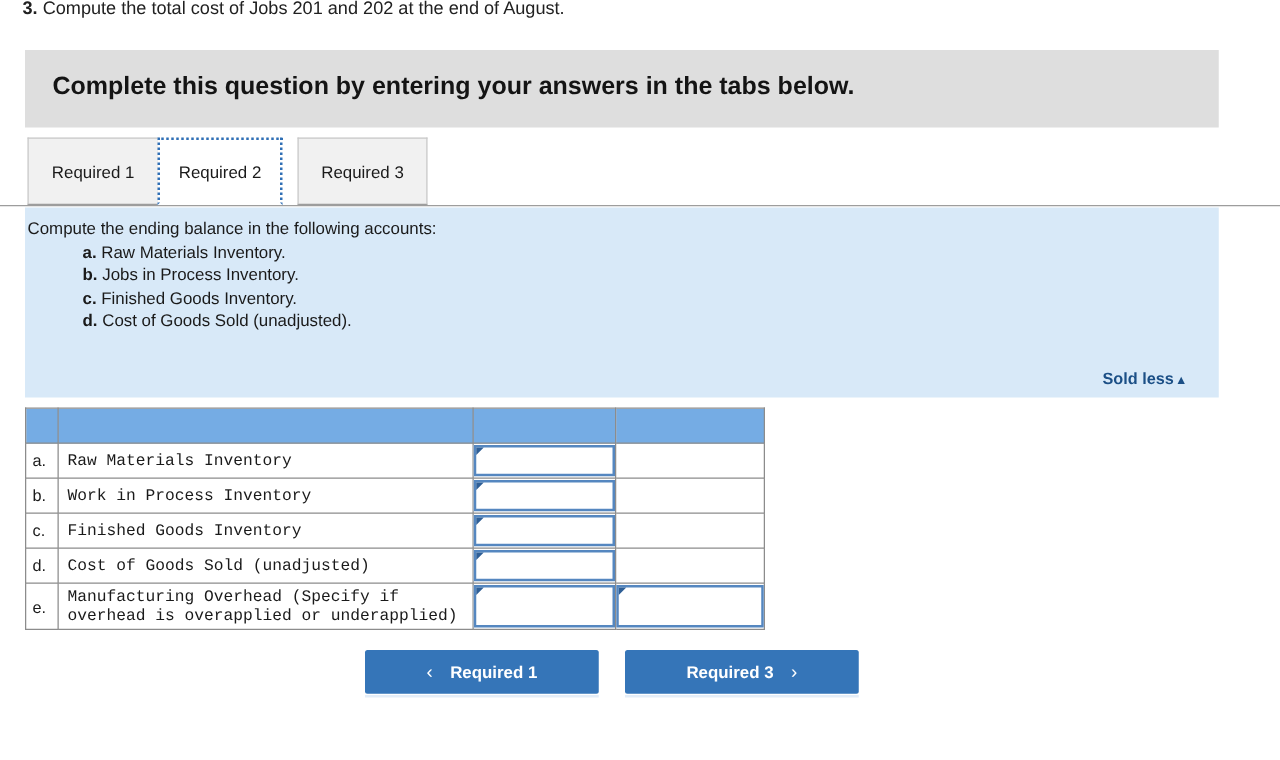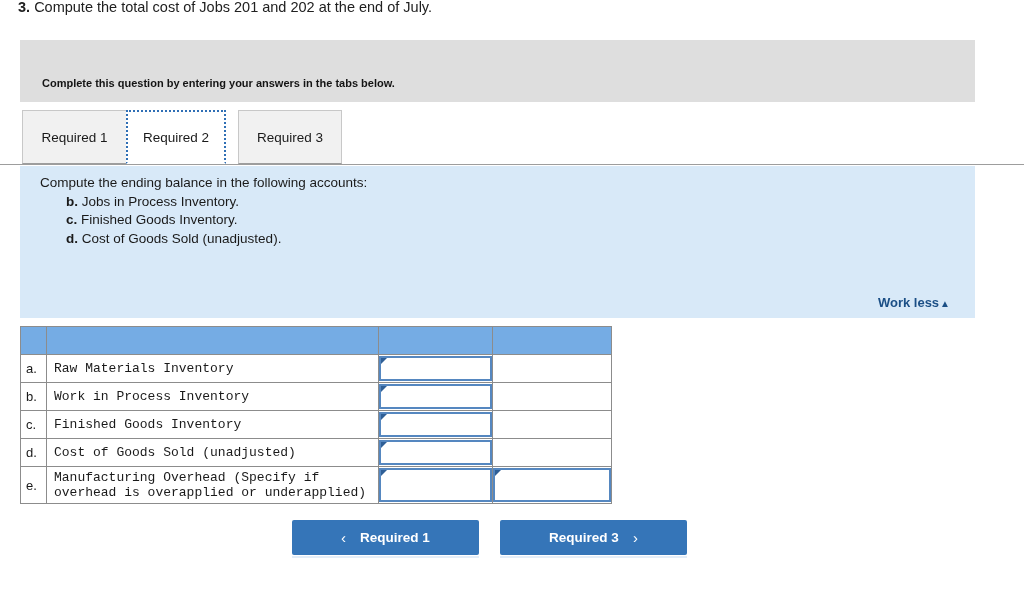--- a/index.html
+++ b/index.html
@@ -38,25 +38,24 @@
     top: 40px;
     width: 955px;
     height: 62px;
     background: #dedede;
     box-sizing: border-box;
   }
   .gray-banner-text {
     position: absolute;
     left: 22px;
     top: 18px;
-    font-size: 11px;
+    font-size: 20px;
     font-weight: bold;
     color: #141414;
     white-space: nowrap;
-    margin-top: 19px;
   }
 
   
   .tabstrip {
     position: absolute;
     left: 0;
     top: 110px;
     width: 1024px;
     height: 55px;
   }
@@ -101,21 +100,21 @@
     position: absolute;
     left: 20px;
     top: 166px;
     width: 955px;
     height: 152px;
     background: #d8e9f8;
     box-sizing: border-box;
   }
   .blue-panel .intro {
     position: absolute;
-    left: 20px;
+    left: 2px;
     top: 9px;
     font-size: 13.5px;
     color: #1a1a1a;
     white-space: nowrap;
   }
   .req-list {
     position: absolute;
     left: 46px;
     top: 27px;
     margin: 0;
@@ -257,21 +256,21 @@
     background: #e3edf8;
   }
   .bottom-hairline.left  { left: 292px; width: 187px; }
   .bottom-hairline.right { left: 500px; width: 187px; }
 </style>
 </head>
 <body>
 
 <div class="question-line">
   <span class="qnum">3.</span>
-  <span>Compute the total cost of Jobs 201 and 202 at the end of July.</span>
+  <span>Compute the total cost of Jobs 201 and 202 at the end of August.</span>
 </div>
 
 <div class="gray-banner">
   <div class="gray-banner-text">Complete this question by entering your answers in the tabs below.</div>
 </div>
 
 <div class="tabstrip">
   <div class="tab tab-1">
     <span>Required 1</span>
   </div>
@@ -280,35 +279,39 @@
   </div>
   <div class="tab tab-3">
     <span>Required 3</span>
   </div>
   <div class="rule"></div>
 </div>
 
 <div class="blue-panel">
   <div class="intro">Compute the ending balance in the following accounts:</div>
   <ul class="req-list">
+    <li>
+      <span class="letter">a.</span>
+      <span>Raw Materials Inventory.</span>
+    </li>
     <li>
       <span class="letter">b.</span>
       <span>Jobs in Process Inventory.</span>
     </li>
     <li>
       <span class="letter">c.</span>
       <span>Finished Goods Inventory.</span>
     </li>
     <li>
       <span class="letter">d.</span>
       <span>Cost of Goods Sold (unadjusted).</span>
     </li>
   </ul>
   <div class="show-less">
-    <span>Work less</span><span class="caret">▲</span>
+    <span>Sold less</span><span class="caret">▲</span>
   </div>
 </div>
 
 <table class="answer-table">
   <tbody>
     <tr class="header-row">
       <td class="col-letter"></td>
       <td class="col-label"></td>
       <td class="col-input"></td>
       <td class="col-input2"></td>

